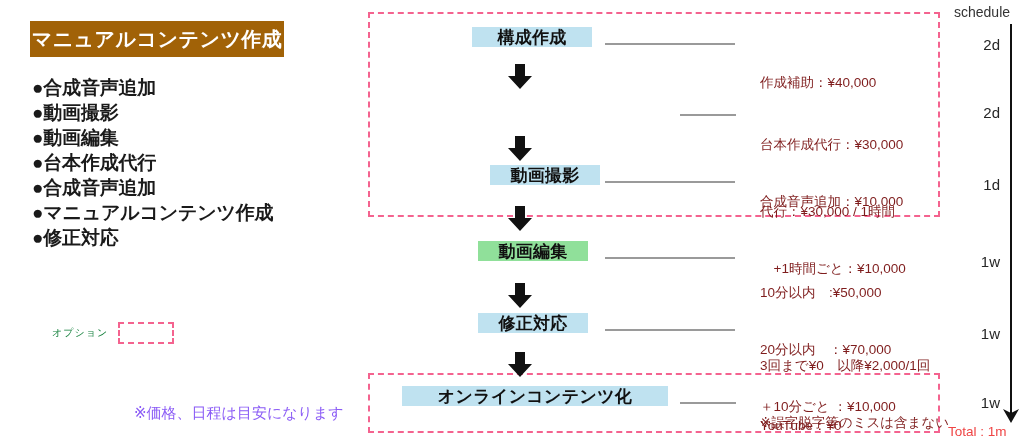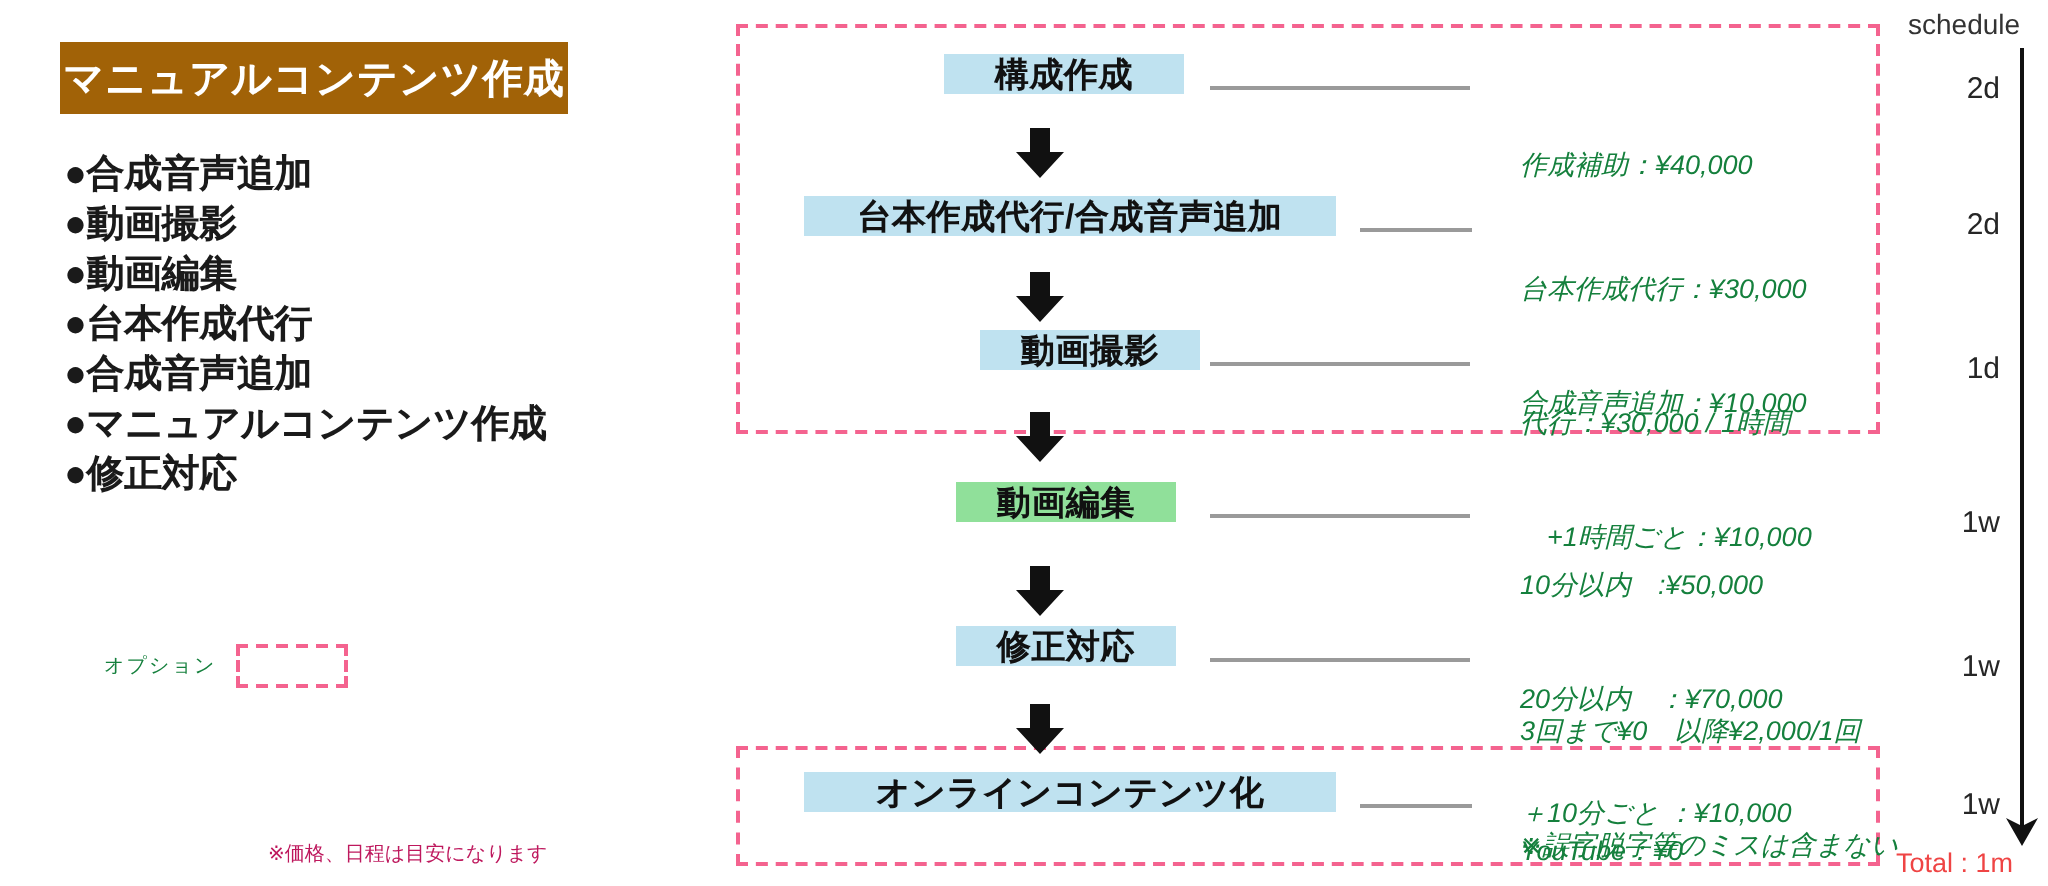--- a/index.html
+++ b/index.html
@@ -64,23 +64,23 @@
     color: #15803d;
     letter-spacing: 1px;
   }
   #option-swatch {
     width: 56px; height: 22px;
     border: 2px dashed #f4638f;
     box-sizing: border-box;
   }
   #footnote {
     position: absolute;
-    left: 134px; top: 420px;
-    font-size: 10px;
-    color: #be185d;
+    left: 134px; top: 404px;
+    font-size: 15px;
+    color: #8b5cf6;
     white-space: nowrap;
   }
 
   
   .dashed-region {
     position: absolute;
     border: 2px dashed #f4638f;
     box-sizing: border-box;
     pointer-events: none;
   }
@@ -114,24 +114,23 @@
   .connector {
     position: absolute;
     top: 16px;
     height: 2px;
     background: #9a9a9a;
   }
 
   .price-block {
     position: absolute;
     font-size: 13.5px;
-    color: #15803d;
+    color: #7f1d1d;
     line-height: 19px;
     white-space: pre;
-    font-style: italic;
   }
 
   
   .down-arrow {
     position: absolute;
     width: 30px; height: 26px;
     color: #111111;
   }
 
   
@@ -212,21 +211,20 @@
     <div class="price-block" style="left:392px; top:8px;">
       <div>作成補助：¥40,000</div>
     </div>
   </div>
 
   <svg class="down-arrow" style="left:505px; top:64px;" viewBox="0 0 30 26">
     <polygon points="10,0 20,0 20,12 27,12 15,25 3,12 10,12" fill="#111111"></polygon>
   </svg>
 
   <div class="flow-row" style="top:98px;">
-    <div class="step-box" style="left:34px; width:266px;">台本作成代行/合成音声追加</div>
     <div class="connector" style="left:312px; width:56px;"></div>
     <div class="price-block" style="left:392px; top:-1px;">
       <div>台本作成代行：¥30,000</div>
       <div>合成音声追加：¥10,000</div>
     </div>
   </div>
 
   <svg class="down-arrow" style="left:505px; top:136px;" viewBox="0 0 30 26">
     <polygon points="10,0 20,0 20,12 27,12 15,25 3,12 10,12" fill="#111111"></polygon>
   </svg>

